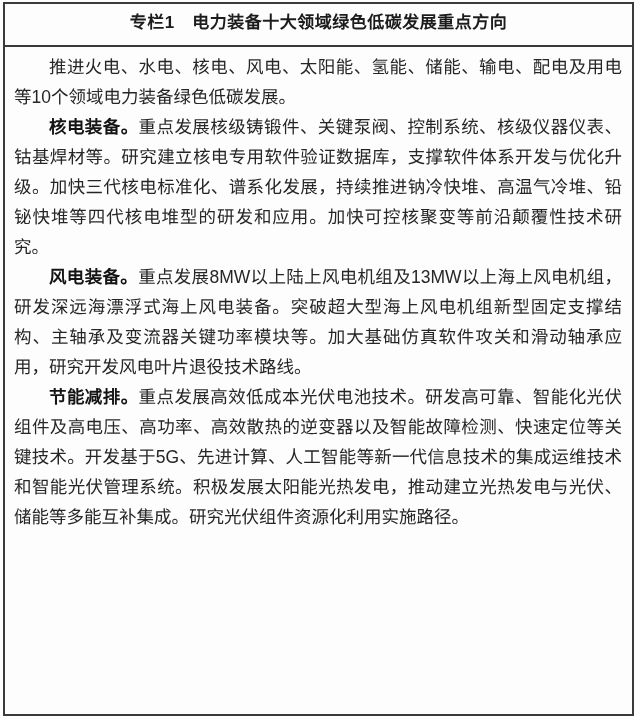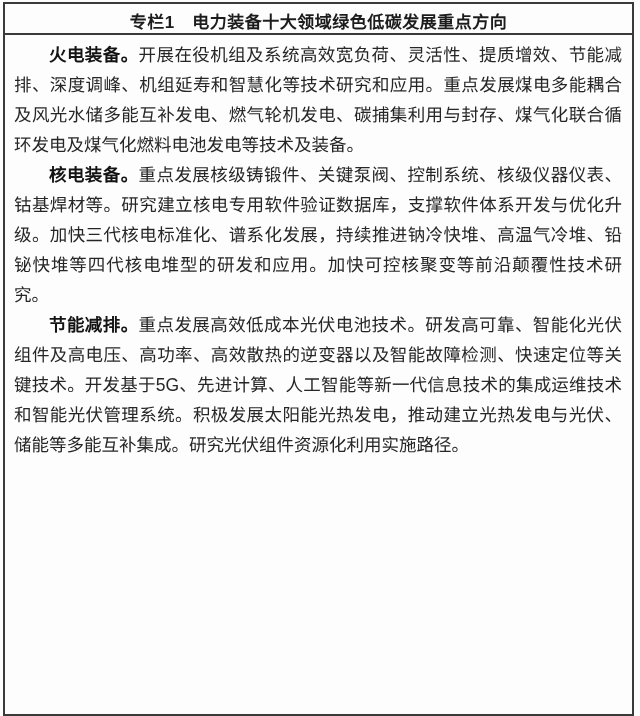--- a/index.html
+++ b/index.html
@@ -25,21 +25,21 @@
     background: #fdfdfd;
     box-sizing: border-box;
     overflow: hidden;
   }
   .box-title {
     text-align: center;
     font-size: 17px;
     font-weight: bold;
     color: #1c1c1c;
     letter-spacing: 0.5px;
-    padding: 9px 6px 0 6px;
+    padding: 9px 6px 12px 6px;
     border-bottom: 2px solid #3a3a3a;
     line-height: 20px;
   }
   .box-body {
     padding: 5px 10px 4px 9px;
     font-size: 17.5px;
     line-height: 30px;
     color: #262626;
     text-align: justify;
   }
@@ -55,24 +55,25 @@
 </head>
 <body>
 
 <div class="page">
   <div class="policy-box">
 
     <div class="box-title">专栏1　电力装备十大领域绿色低碳发展重点方向</div>
 
     <div class="box-body">
 
+      <p><span>推进火电、水电、核电、风电、太阳能、氢能、储能、输电、配电及用电等10个领域电力装备绿色低碳发展。</span></p>
 
-      <p><span class="section-label">火电装备。</span><span>开展在役机组及系统高效宽负荷、灵活性、提质增效、节能减排、深度调峰、机组延寿和智慧化等技术研究和应用。重点发展煤电多能耦合及风光水储多能互补发电、燃气轮机发电、碳捕集利用与封存、煤气化联合循环发电及煤气化燃料电池发电等技术及装备。</span></p>
 
 
       <p><span class="section-label">核电装备。</span><span>重点发展核级铸锻件、关键泵阀、控制系统、核级仪器仪表、钴基焊材等。研究建立核电专用软件验证数据库，支撑软件体系开发与优化升级。加快三代核电标准化、谱系化发展，持续推进钠冷快堆、高温气冷堆、铅铋快堆等四代核电堆型的研发和应用。加快可控核聚变等前沿颠覆性技术研究。</span></p>
 
+      <p><span class="section-label">风电装备。</span><span>重点发展8MW以上陆上风电机组及13MW以上海上风电机组，研发深远海漂浮式海上风电装备。突破超大型海上风电机组新型固定支撑结构、主轴承及变流器关键功率模块等。加大基础仿真软件攻关和滑动轴承应用，研究开发风电叶片退役技术路线。</span></p>
 
       <p><span class="section-label">节能减排。</span><span>重点发展高效低成本光伏电池技术。研发高可靠、智能化光伏组件及高电压、高功率、高效散热的逆变器以及智能故障检测、快速定位等关键技术。开发基于5G、先进计算、人工智能等新一代信息技术的集成运维技术和智能光伏管理系统。积极发展太阳能光热发电，推动建立光热发电与光伏、储能等多能互补集成。研究光伏组件资源化利用实施路径。</span></p>
 
     </div>
   </div>
 </div>
 
 </body></html>

